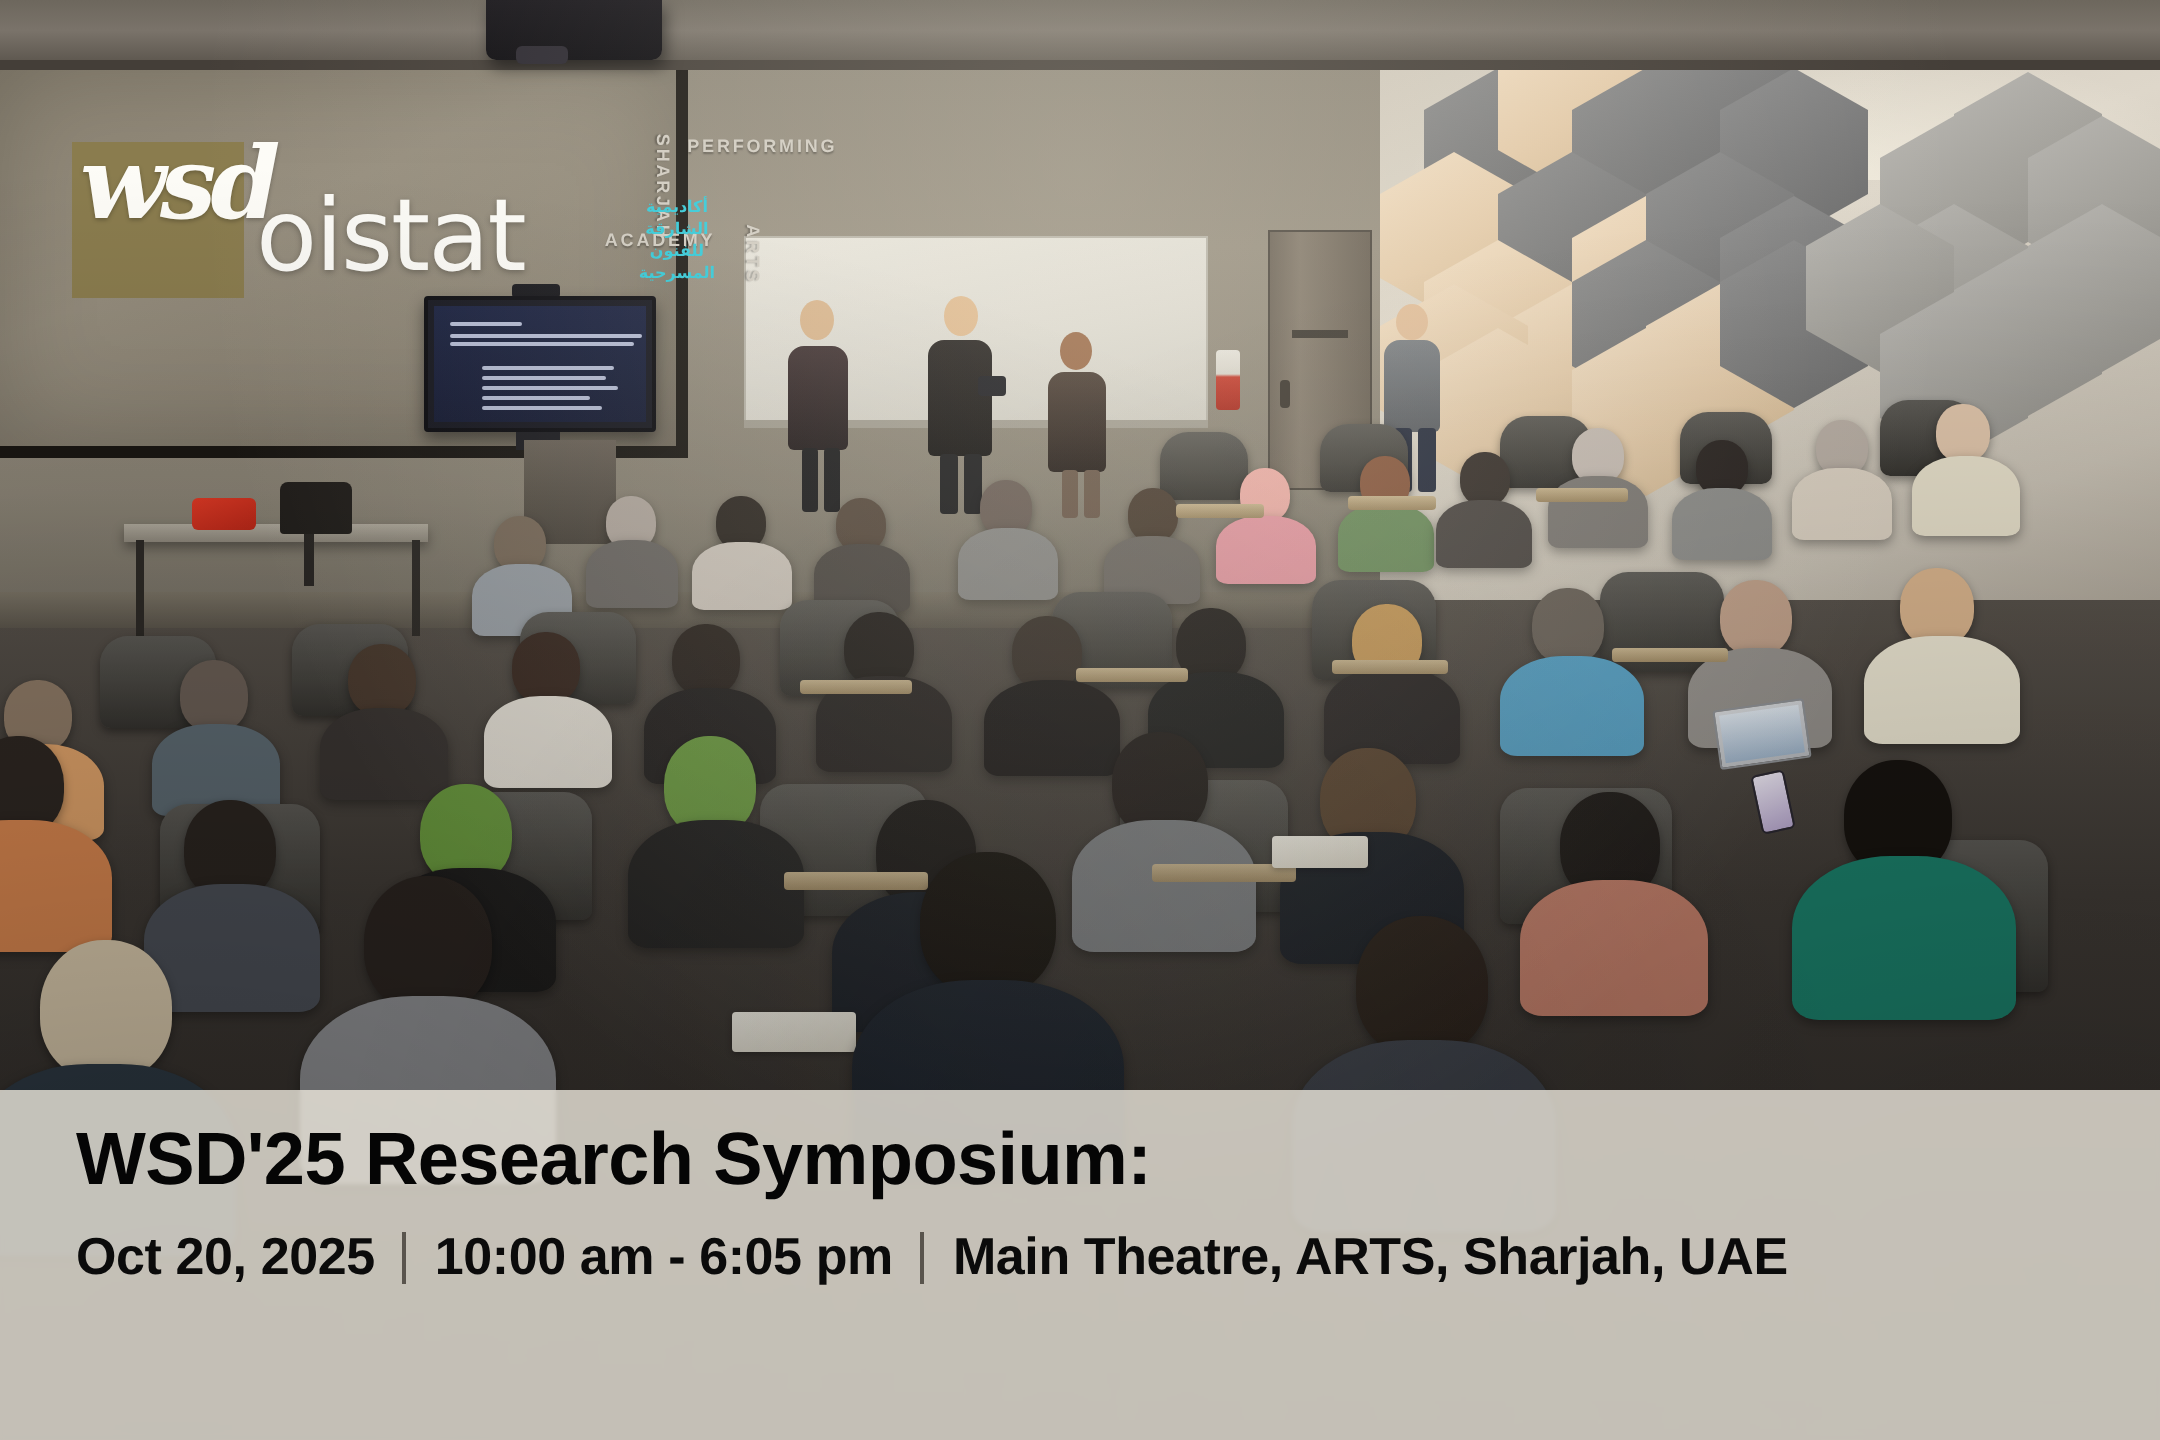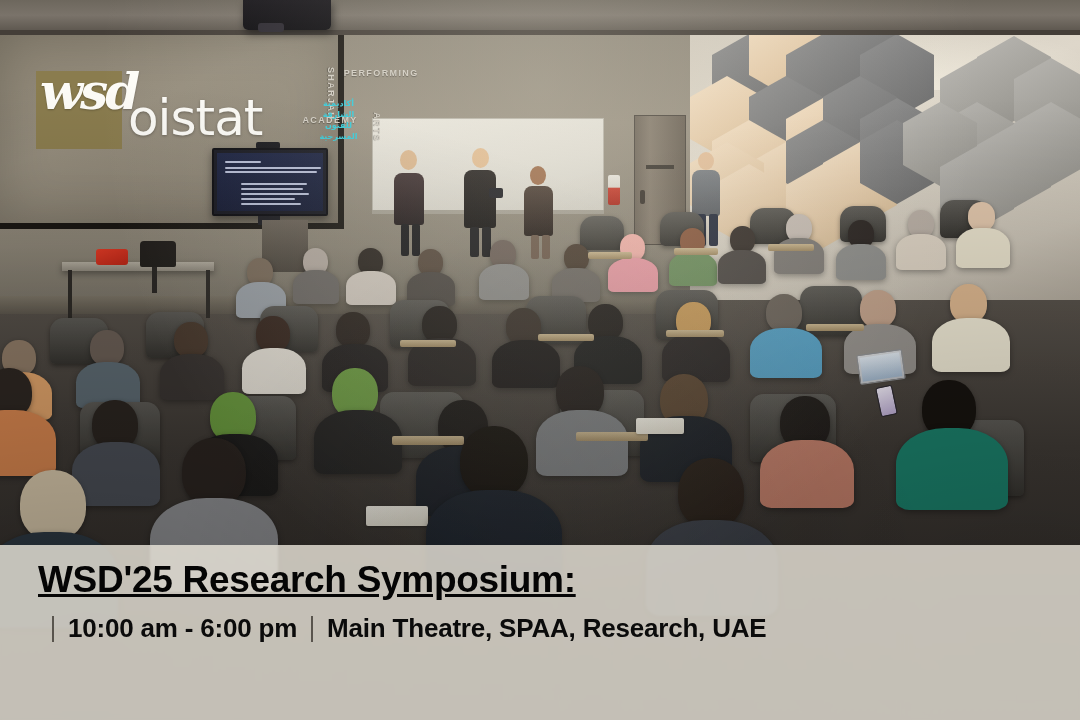--- a/index.html
+++ b/index.html
@@ -265,21 +265,20 @@
     backdrop-filter:blur(1px);
   }
   .banner-inner{
     position:absolute; left:38px; top:14px; right:20px;
   }
   .title{
     color:#050505; font-weight:700;
     font-family:"Liberation Sans", sans-serif;
     font-size:37px; line-height:42px; letter-spacing:-.3px;
     font-stretch:condensed;
-    text-decoration:underline;
   }
   .title .line2{ display:block; }
   .meta{
     margin-top:12px; color:#0b0b0b; font-weight:700;
     font-family:"Liberation Sans", sans-serif;
     font-size:26px; letter-spacing:-.2px;
     display:flex; align-items:center; gap:0;
   }
   .meta span.part{ white-space:nowrap; }
   .meta .sep{
@@ -577,21 +576,22 @@
 
     <div class="photo-grain"></div>
   </div>
 
   <div class="banner">
     <div class="banner-inner">
       <div class="title">
         <span>WSD'25 Research Symposium:</span>
       </div>
       <div class="meta">
+        <span class="part">Oct 20, 2025</span>
         <span class="sep"></span>
-        <span class="part">10:00 am - 6:00 pm</span>
+        <span class="part">10:00 am - 6:05 pm</span>
         <span class="sep"></span>
-        <span class="part">Main Theatre, SPAA, Research, UAE</span>
+        <span class="part">Main Theatre, ARTS, Sharjah, UAE</span>
       </div>
     </div>
   </div>
 
 </div>
 
 </body></html>

